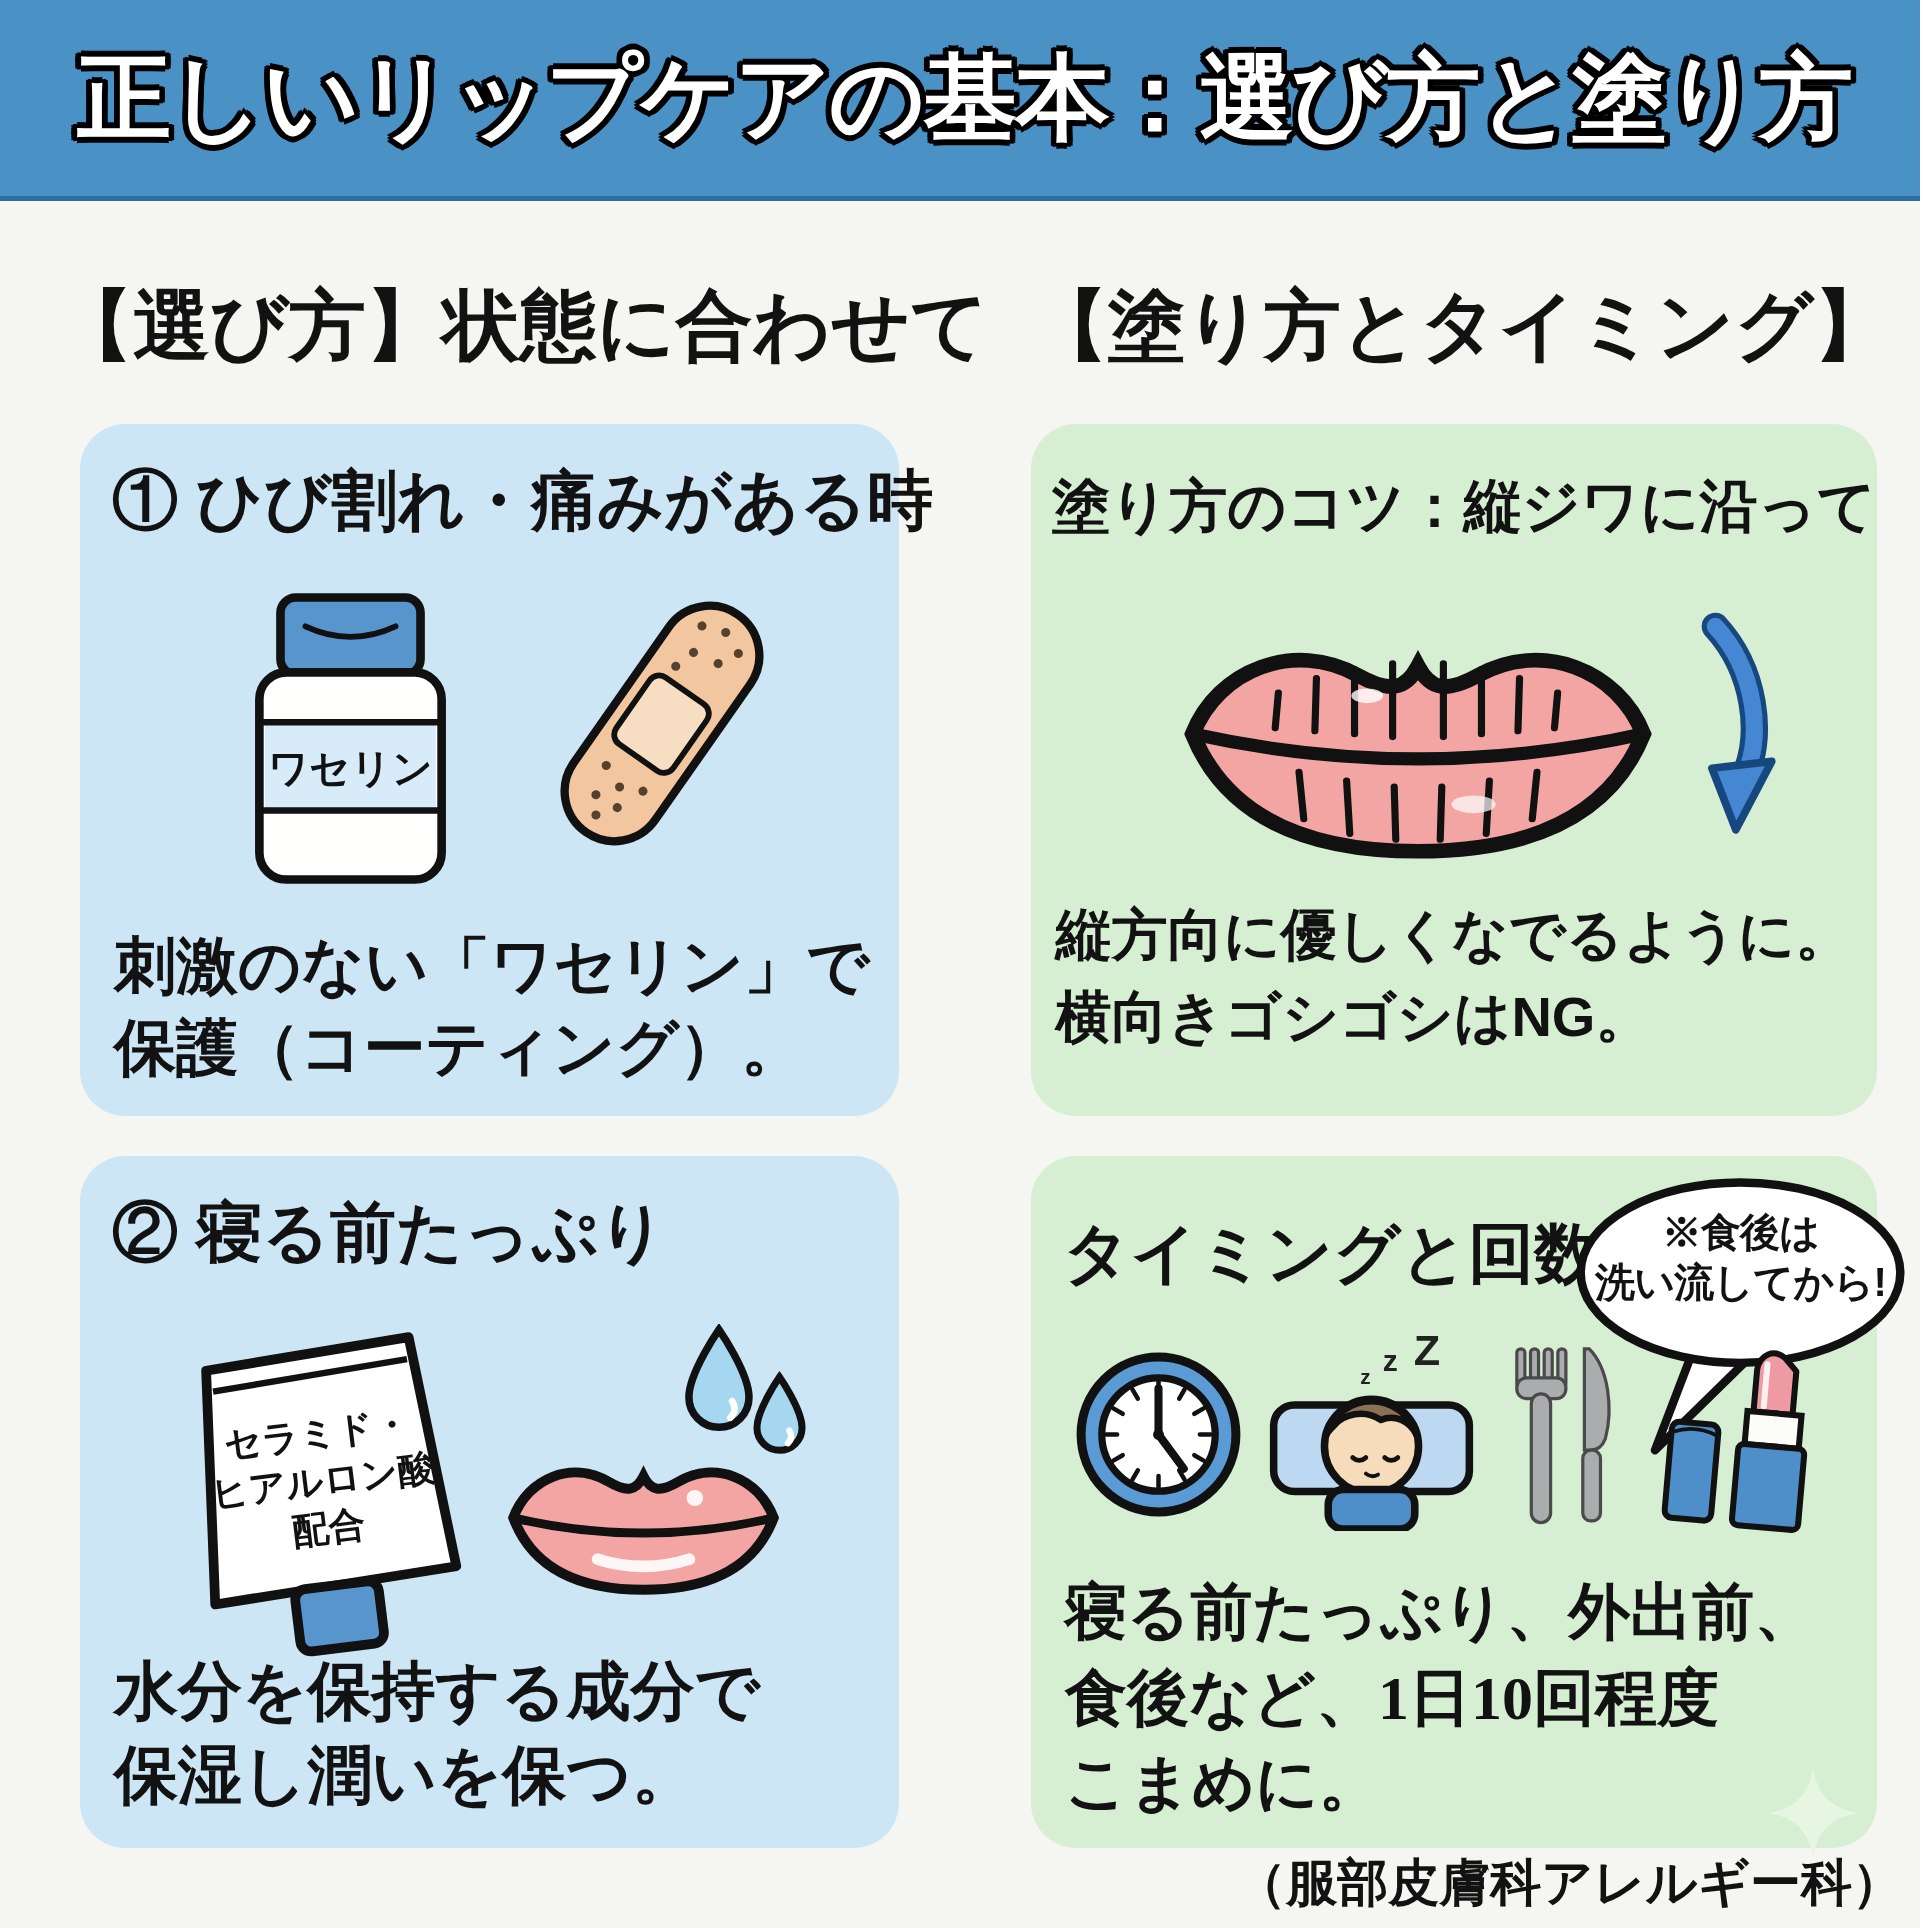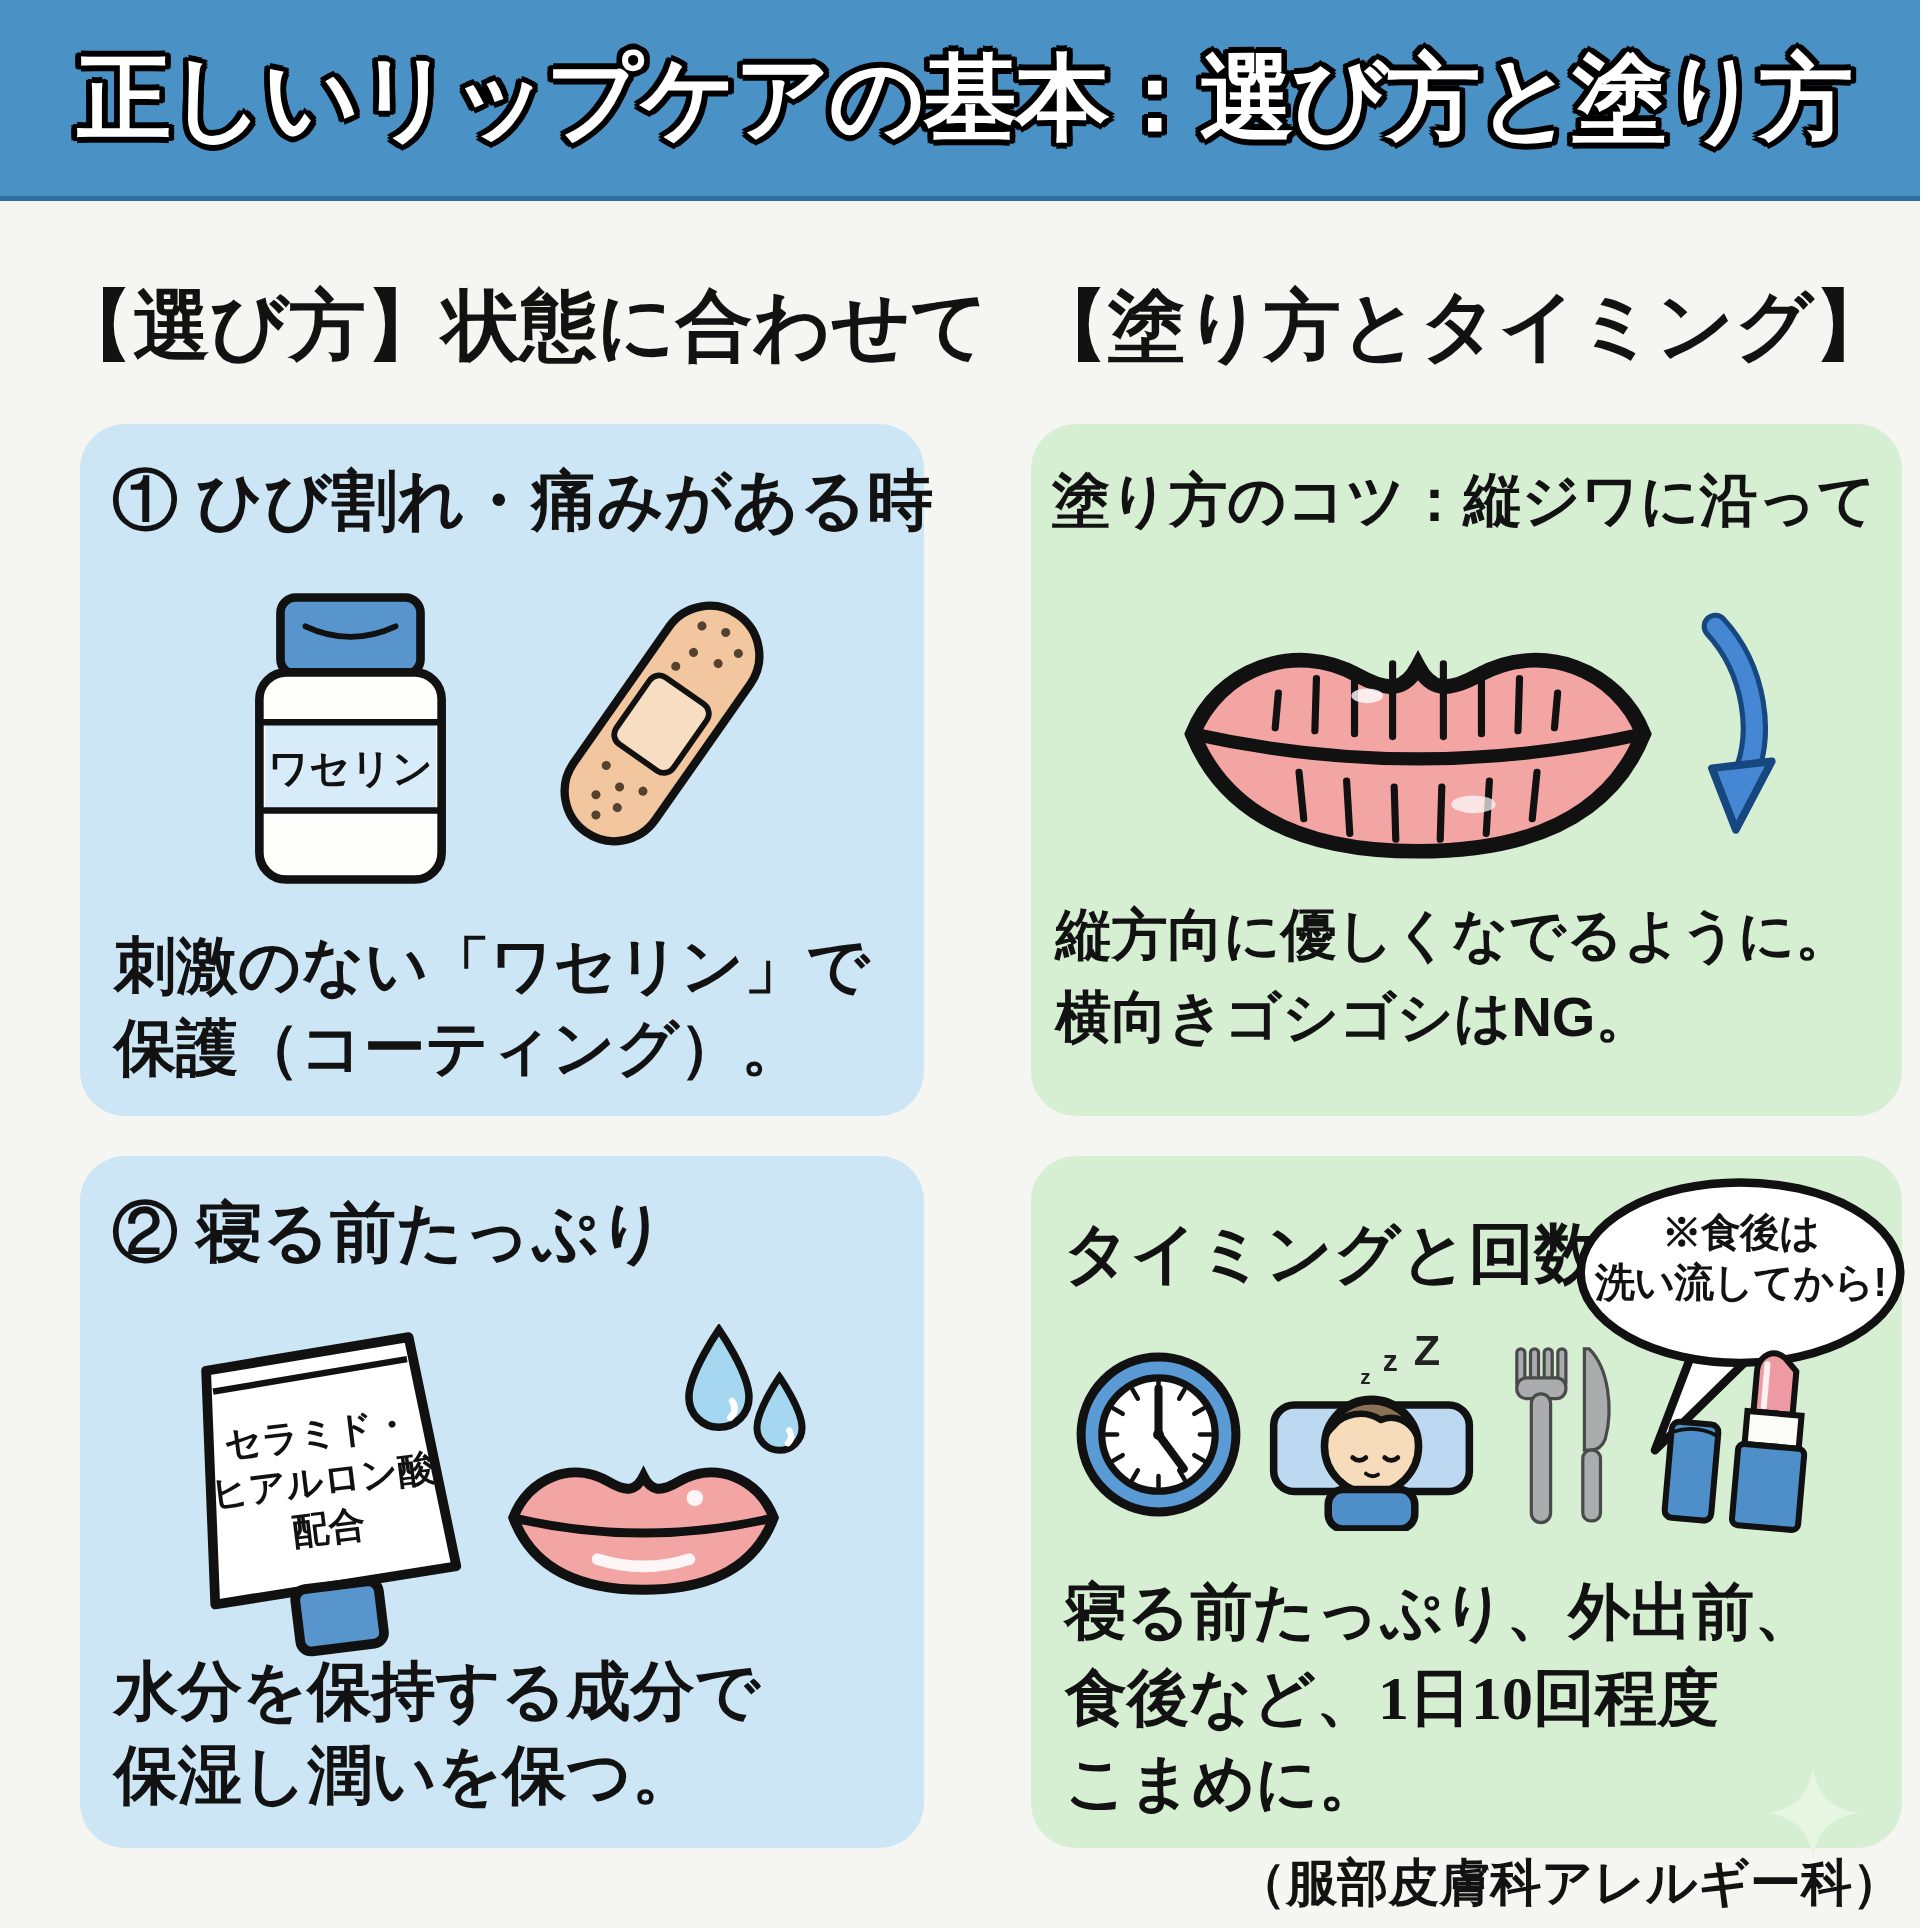--- a/index.html
+++ b/index.html
@@ -21,29 +21,29 @@
       -5.6px 2.8px #000,5.6px 2.8px #000,-5.6px -2.8px #000,5.6px -2.8px #000;
   }
   
   .col-head{
     position:absolute;top:275px;font-size:77px;font-weight:bold;
     text-align:center;white-space:nowrap;
   }
   #colHeadLeft{left:56px;width:866px;}
   #colHeadRight{left:1031px;width:846px;}
   
-  .card{position:absolute;border-radius:45px;padding-left:25px;}
+  .card{position:absolute;border-radius:45px;}
   .card.blue{background:#cde6f5;}
   .card.green{background:#d6efd3;}
   #card1{left:80px;top:424px;width:819px;height:692px;}
   #card2{left:80px;top:1156px;width:819px;height:692px;}
   #card3{left:1031px;top:424px;width:846px;height:692px;}
   #card4{left:1031px;top:1156px;width:846px;height:692px;}
   .card-title{position:absolute;left:32px;top:32px;font-size:66px;font-weight:bold;white-space:nowrap;}
-  #card3 .card-title{left:21px;top:38px;font-size:58px;}
+  #card3 .card-title{left:21px;top:44px;font-size:58px;}
   #card4 .card-title{top:53px;}
   .body-text{position:absolute;font-weight:bold;white-space:nowrap;}
   #card1 .body-text{left:34px;top:501px;font-size:62px;line-height:1.33;}
   #card2 .body-text{left:34px;top:493px;font-size:64px;line-height:1.32;}
   #card3 .body-text{left:24.5px;top:470px;font-size:56px;line-height:1.46;}
   #card4 .body-text{left:34px;top:414px;font-size:62px;line-height:1.38;font-family:Liberation Serif, serif;}
   .icon{position:absolute;}
   
   .bubble{position:absolute;left:541px;top:17px;width:337px;height:282px;}
   .bubble-svg{position:absolute;left:0;top:0;}

